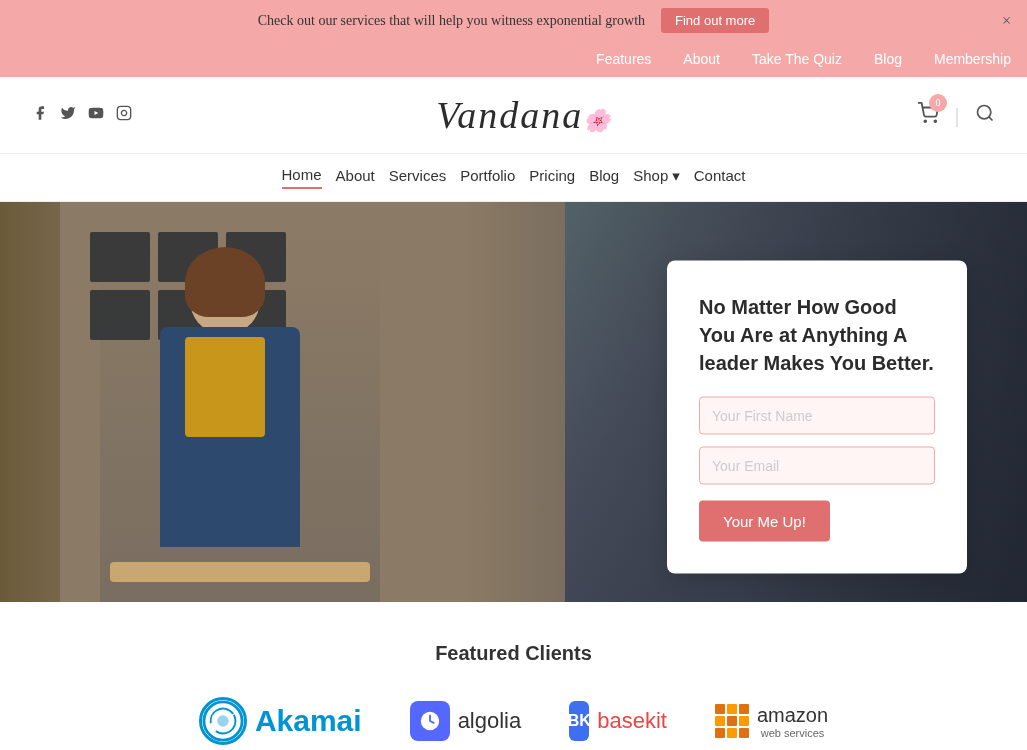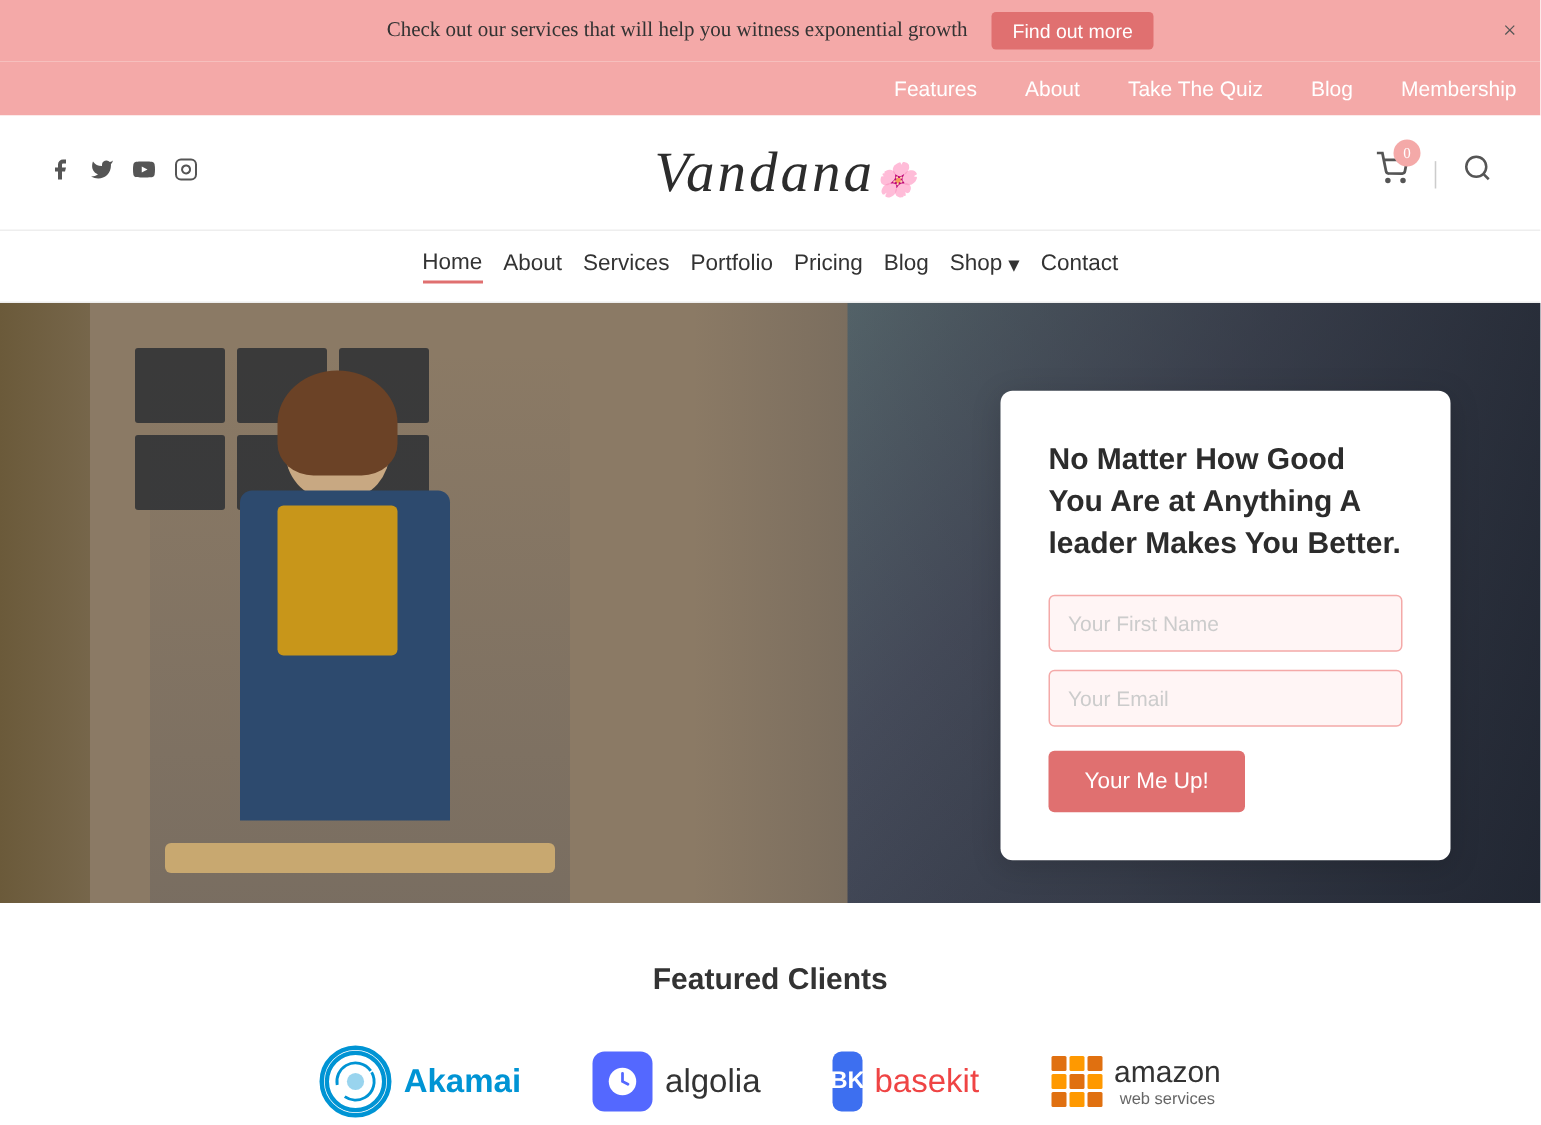--- a/index.html
+++ b/index.html
@@ -237,21 +237,21 @@
       width: 48px;
       height: 48px;
       border-radius: 50%;
       border: 3px solid #0094d4;
       position: relative;
       display: flex;
       align-items: center;
       justify-content: center;
       overflow: hidden;
     }
-    .akamai-text { font-size: 22px; font-weight: bold; color: #0094d4; font-family: Arial, sans-serif; }
+    .akamai-text { font-size: 30px; font-weight: bold; color: #0094d4; font-family: Arial, sans-serif; }
 
     
     .algolia-logo .icon-box {
       width: 40px;
       height: 40px;
       background: #5468ff;
       border-radius: 8px;
       display: flex;
       align-items: center;
       justify-content: center;

